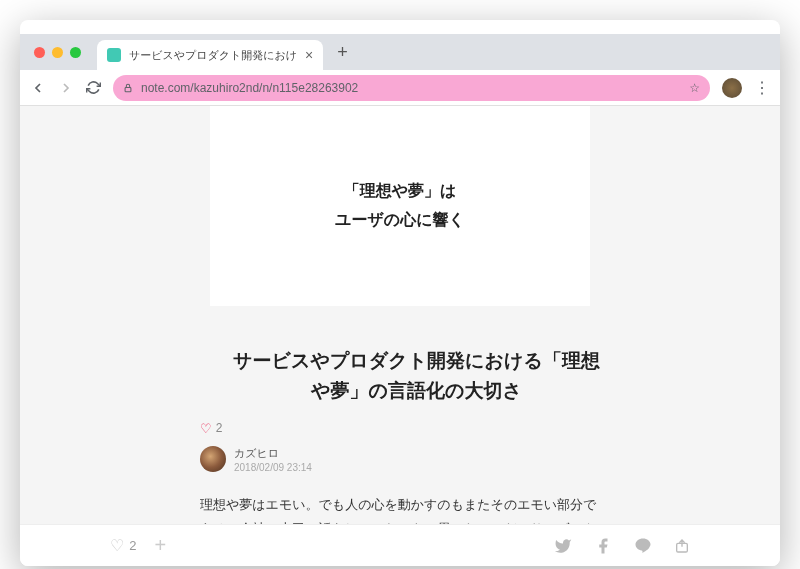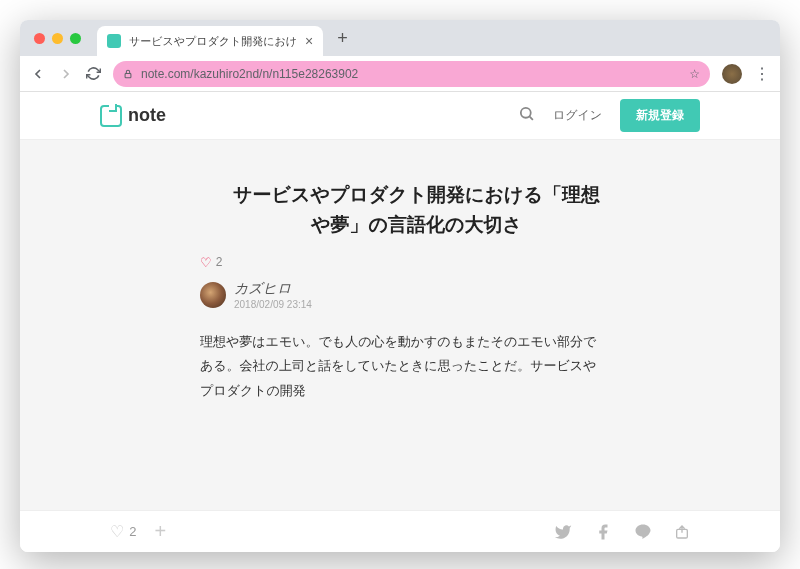--- a/index.html
+++ b/index.html
@@ -19,20 +19,21 @@
       box-shadow: 0 10px 40px rgba(0,0,0,0.3);
       overflow: hidden;
     }
     .browser-titlebar {
       background: #dee1e6;
       height: 36px;
       display: flex;
       align-items: flex-end;
       padding: 0 8px;
       gap: 6px;
+      margin-top: 14px;
     }
     .traffic-lights {
       display: flex;
       gap: 7px;
       align-items: center;
       align-self: center;
       padding-left: 6px;
       margin-right: 10px;
     }
     .traffic-light {
@@ -251,23 +252,22 @@
       height: 26px;
       border-radius: 50%;
       background: radial-gradient(circle at 40% 40%, #d4a574 0%, #8b5a3c 50%, #4a2f1f 100%);
     }
     .author-info {
       display: flex;
       flex-direction: column;
       gap: 1px;
     }
     .author-name {
-      font-size: 14px;
+      font-size: 11px;
       color: #555;
-      font-style: italic;
     }
     .article-date {
       font-size: 10px;
       color: #aaa;
     }
     .article-body {
       font-size: 13px;
       color: #333;
       line-height: 1.9;
     }
@@ -361,37 +361,25 @@
           <path d="M8 11V7a4 4 0 0 1 8 0v4"></path>
         </svg>
       <span class="url-text">note.com/kazuhiro2nd/n/n115e28263902</span>
       <span class="star-icon">☆</span>
     </div>
     <div class="toolbar-avatar"></div>
     <span class="toolbar-menu">⋮</span>
   </div>
 
   <div class="page-content">
-    <div class="site-header">
-      <div class="site-logo">
-        <div class="logo-icon"></div>
-        <span>note</span>
-      </div>
-      <div class="header-actions">
-        <span class="search-btn">
-          <svg width="17" height="17" viewBox="0 0 24 24" fill="none" stroke="currentColor" stroke-width="2.5">
-              <circle cx="11" cy="11" r="7"></circle>
-              <line x1="21" y1="21" x2="16.5" y2="16.5"></line>
-            </svg>
-        </span>
-        <span class="login-link">ログイン</span>
-        <button class="signup-btn">新規登録</button>
-      </div>
-    </div>
-
+
+    <div class="hero-image">
+      <div>「理想や夢」は</div>
+      <div>ユーザの心に響く</div>
+    </div>
 
     <div class="article-section">
       <h1 class="article-title">サービスやプロダクト開発における「理想や夢」の言語化の大切さ</h1>
       <div class="like-row">
         <span class="heart-icon">♡</span>
         <span class="like-count">2</span>
       </div>
       <div class="author-row">
         <div class="author-avatar"></div>
         <div class="author-info">

